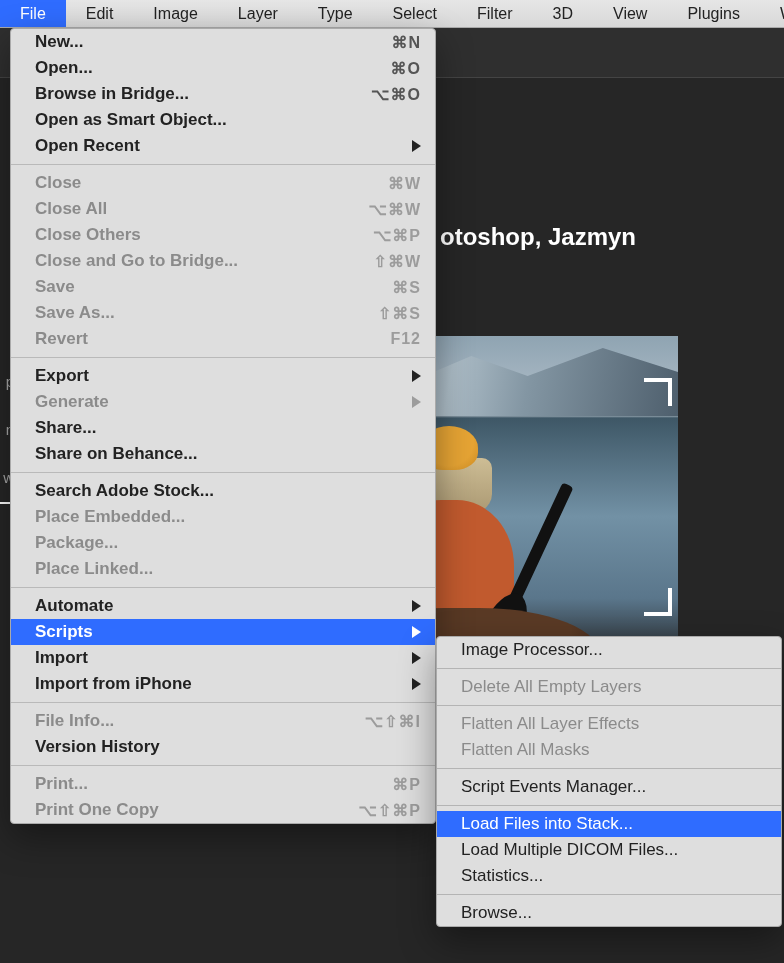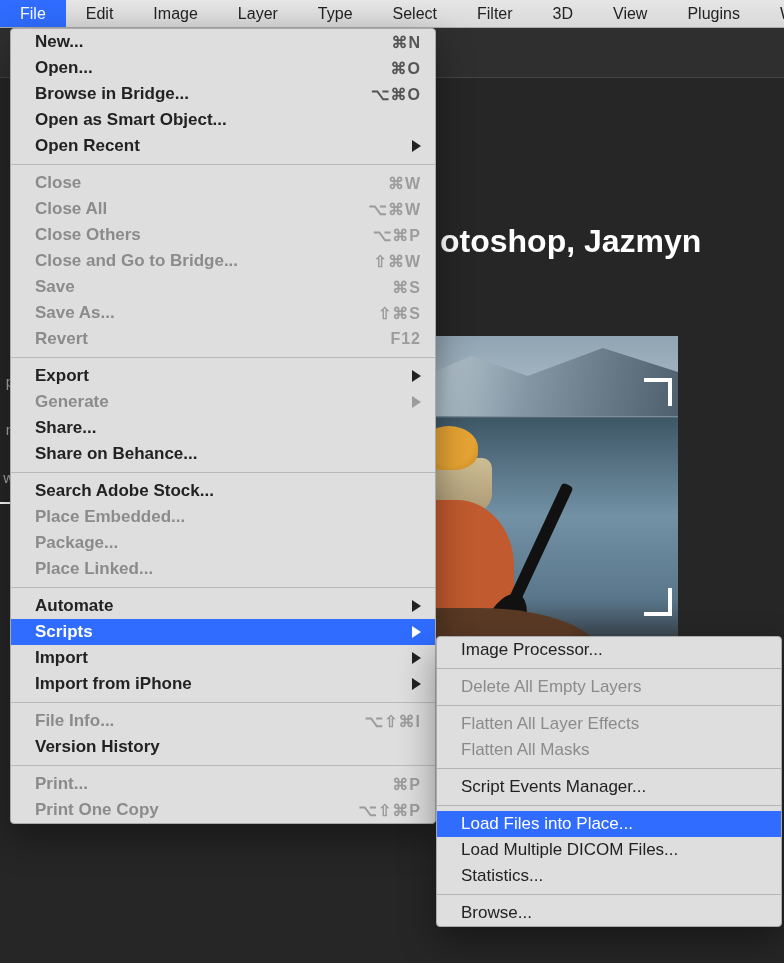--- a/index.html
+++ b/index.html
@@ -45,21 +45,21 @@
   .backdrop-toolbar {
     height: 50px;
     background: #2f2f2f;
     border-bottom: 1px solid #444;
   }
   .welcome-text {
     position: absolute;
     top: 195px;
     left: 440px;
     color: #fff;
-    font-size: 32px;
+    font-size: 24px;
     font-weight: 600;
   }
   .sidebar-stub {
     position: absolute;
     left: 0;
     top: 330px;
     width: 14px;
     color: #aaa;
     font-size: 15px;
     line-height: 48px;
@@ -348,21 +348,21 @@
     </div>
     <div class="menu-item disabled">
       <span class="label">Flatten All Masks</span>
     </div>
     <div class="menu-sep"></div>
     <div class="menu-item">
       <span class="label">Script Events Manager...</span>
     </div>
     <div class="menu-sep"></div>
     <div class="menu-item highlight">
-      <span class="label">Load Files into Place...</span>
+      <span class="label">Load Files into Stack...</span>
     </div>
     <div class="menu-item">
       <span class="label">Load Multiple DICOM Files...</span>
     </div>
     <div class="menu-item">
       <span class="label">Statistics...</span>
     </div>
     <div class="menu-sep"></div>
     <div class="menu-item">
       <span class="label">Browse...</span>

